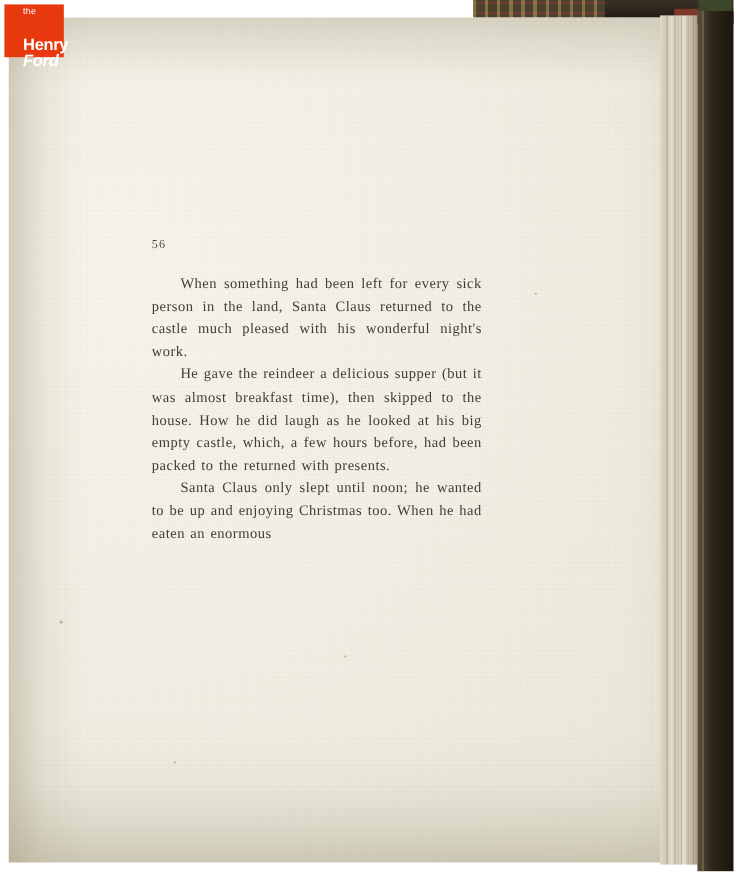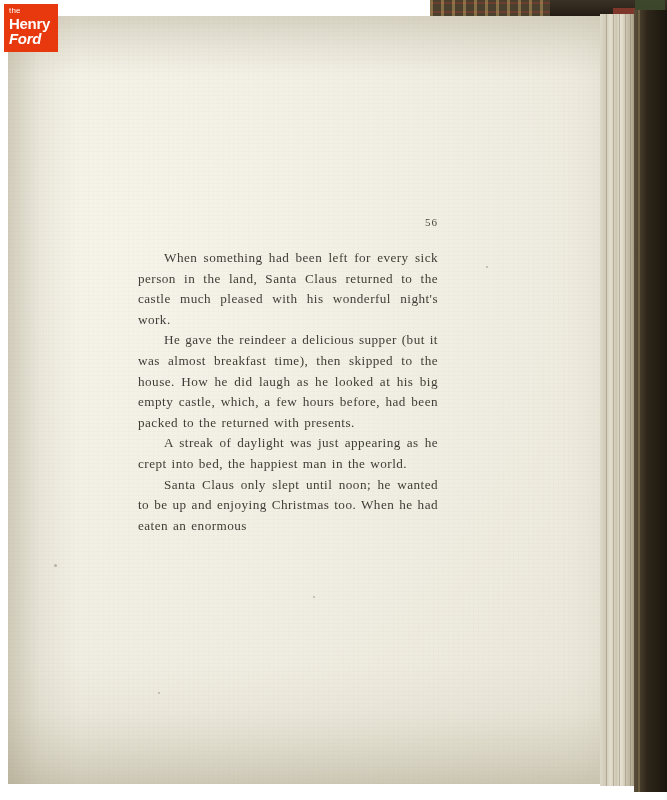--- a/index.html
+++ b/index.html
@@ -136,21 +136,21 @@
   }
 
   
   .textblock {
     position: absolute;
     left: 130px;
     top: 200px;
     width: 300px;
   }
   .folio {
-    text-align: right;
+    text-align: left;
     font-size: 11px;
     color: #4d4a42;
     letter-spacing: 1px;
     margin-bottom: 20px;
     font-family: "Liberation Serif", serif;
   }
   p.para {
     margin: 16px 0 0 0;
     text-align: justify;
     text-indent: 26px;
@@ -167,36 +167,36 @@
   .logo {
     position: absolute;
     left: 4px;
     top: 4px;
     width: 54px;
     height: 48px;
     background: #e8380d;
     color: #ffffff;
     font-family: "Liberation Sans", sans-serif;
     line-height: 1.0;
-    padding: 3px 4px 0 5px;
+    padding: 3px 4px 0 17px;
     box-sizing: border-box;
   }
   .logo .the {
     font-size: 8px;
     font-weight: 400;
     display: block;
     letter-spacing: .2px;
   }
   .logo .henry, .logo .ford {
     font-size: 15px;
     font-weight: 700;
     display: block;
     letter-spacing: -0.3px;
   }
-  .logo .henry { margin-top: 1px; }
+  .logo .henry { margin-top: 18px; }
   .logo .ford { margin-top: 0px; font-style: italic; }
 
   
   .speck { position: absolute; background: rgba(120,110,88,0.45); border-radius: 50%; }
 </style>
 </head>
 <body>
 
 <div id="scan">
 
@@ -216,21 +216,20 @@
 
     <div class="speck" style="left:46px; top:548px; width:3px; height:3px;"></div>
     <div class="speck" style="left:150px; top:676px; width:2px; height:2px;"></div>
     <div class="speck" style="left:305px; top:580px; width:2px; height:2px;"></div>
     <div class="speck" style="left:478px; top:250px; width:2px; height:2px;"></div>
 
     <div class="textblock">
       <div class="folio">56</div>
       <p class="para">When something had been left for every sick person in the land, Santa Claus returned to the castle much pleased with his wonderful night's work.</p>
       <p class="para">He gave the reindeer a delicious supper (but it was almost breakfast time), then skipped to the house. How he did laugh as he looked at his big empty castle, which, a few hours before, had been packed to the returned with presents.</p>
-      <p class="para">A streak of daylight was just appearing as he crept into bed, the happiest man in the world.</p>
       <p class="para">Santa Claus only slept until noon; he wanted to be up and enjoying Christmas too. When he had eaten an enormous</p>
     </div>
   </div>
 
   <div class="fore-edge">
     <div class="ln" style="left:6px;"></div>
     <div class="ln" style="left:13px;"></div>
     <div class="ln" style="left:19px;"></div>
     <div class="ln" style="left:25px;"></div>
     <div class="ln" style="left:30px;"></div>

